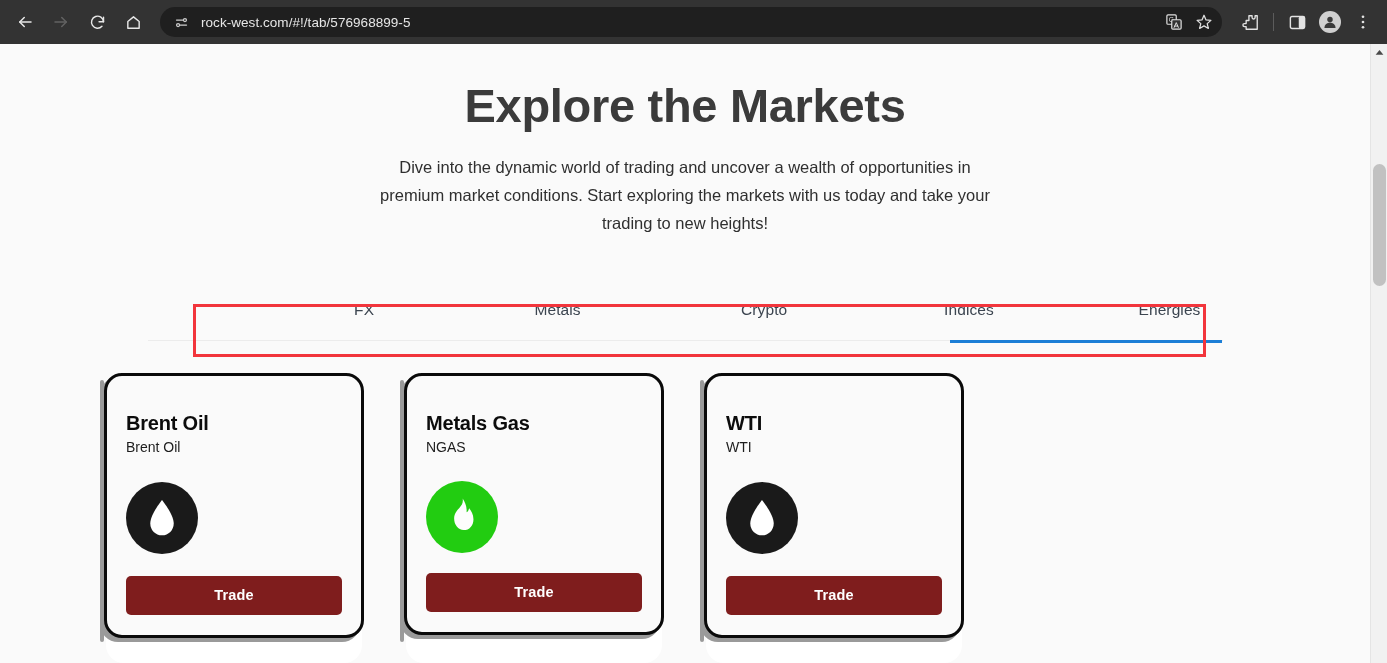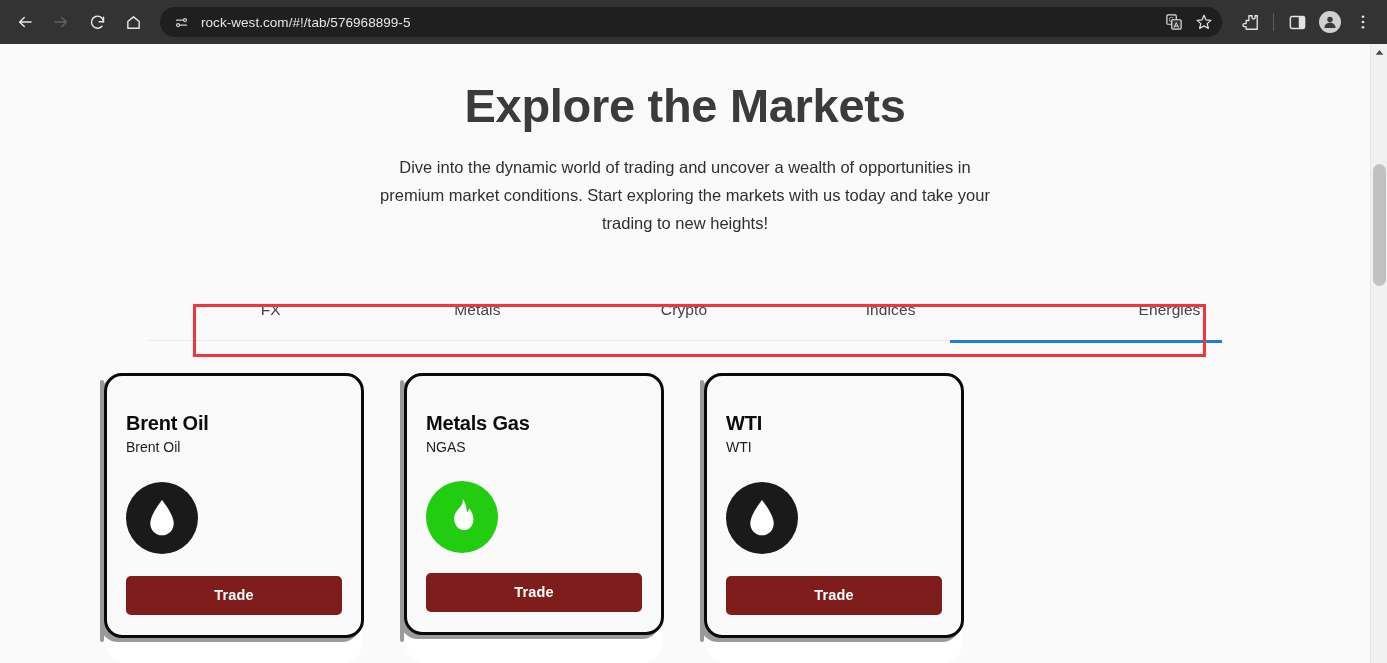--- a/index.html
+++ b/index.html
@@ -138,27 +138,27 @@
     display: flex;
     height: 59px;
     align-items: center;
     width: 100%;
   }
   .tab-item {
     flex: 1 1 0;
     height: 59px;
     display: flex;
     align-items: center;
-    justify-content: center;
+    justify-content: flex-end;
     font-size: 15.5px;
     color: #3c4550;
     letter-spacing: 0.1px;
     position: relative;
   }
-  .tab-item:first-child { justify-content: center; padding-left: 20px; }
+  .tab-item:first-child { justify-content: flex-end; padding-left: 20px; }
   .tab-item:last-child  { justify-content: flex-end;  padding-right: 22px; }
 
   .tabs-baseline {
     position: absolute;
     left: 0; right: 0;
     bottom: 0;
     height: 1px;
     background: #ececec;
   }
   .tab-indicator {

